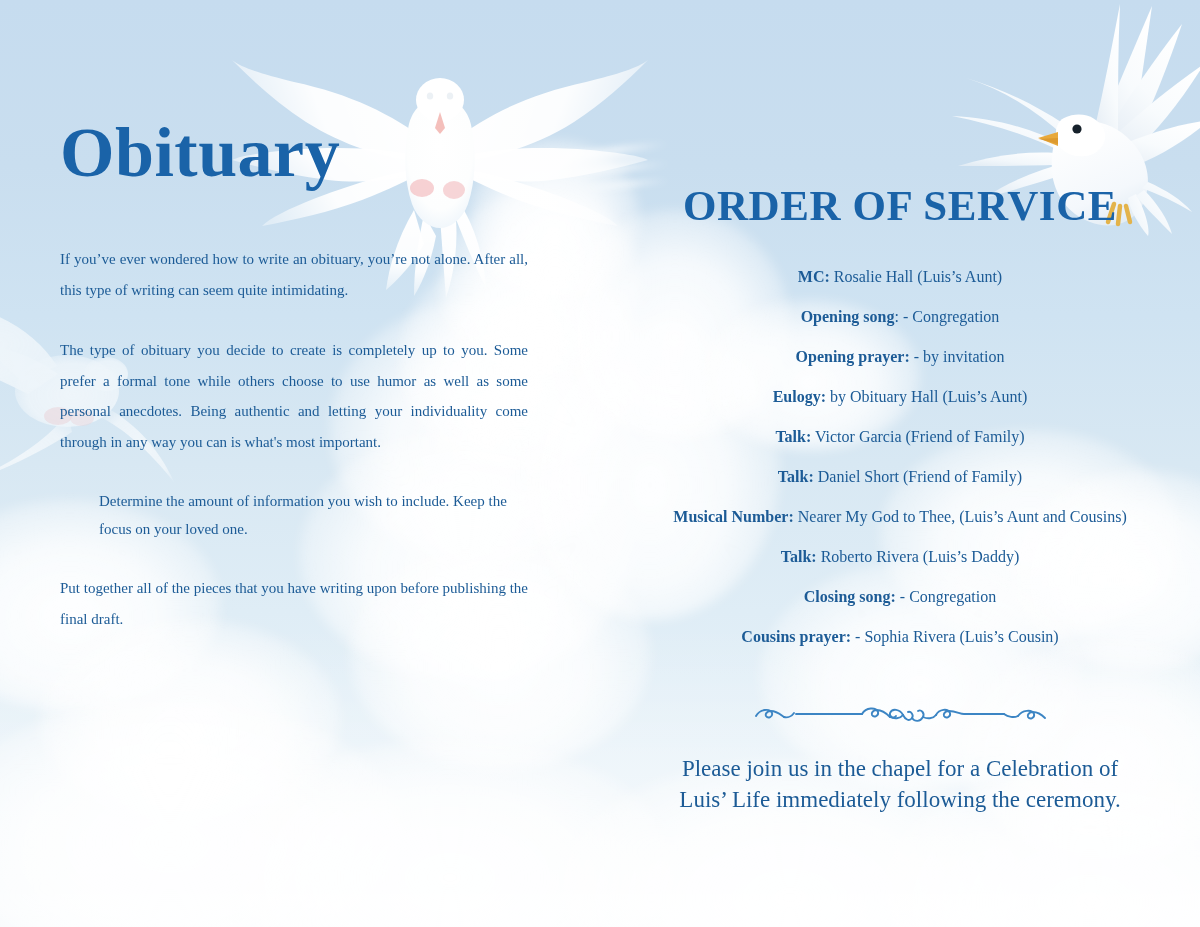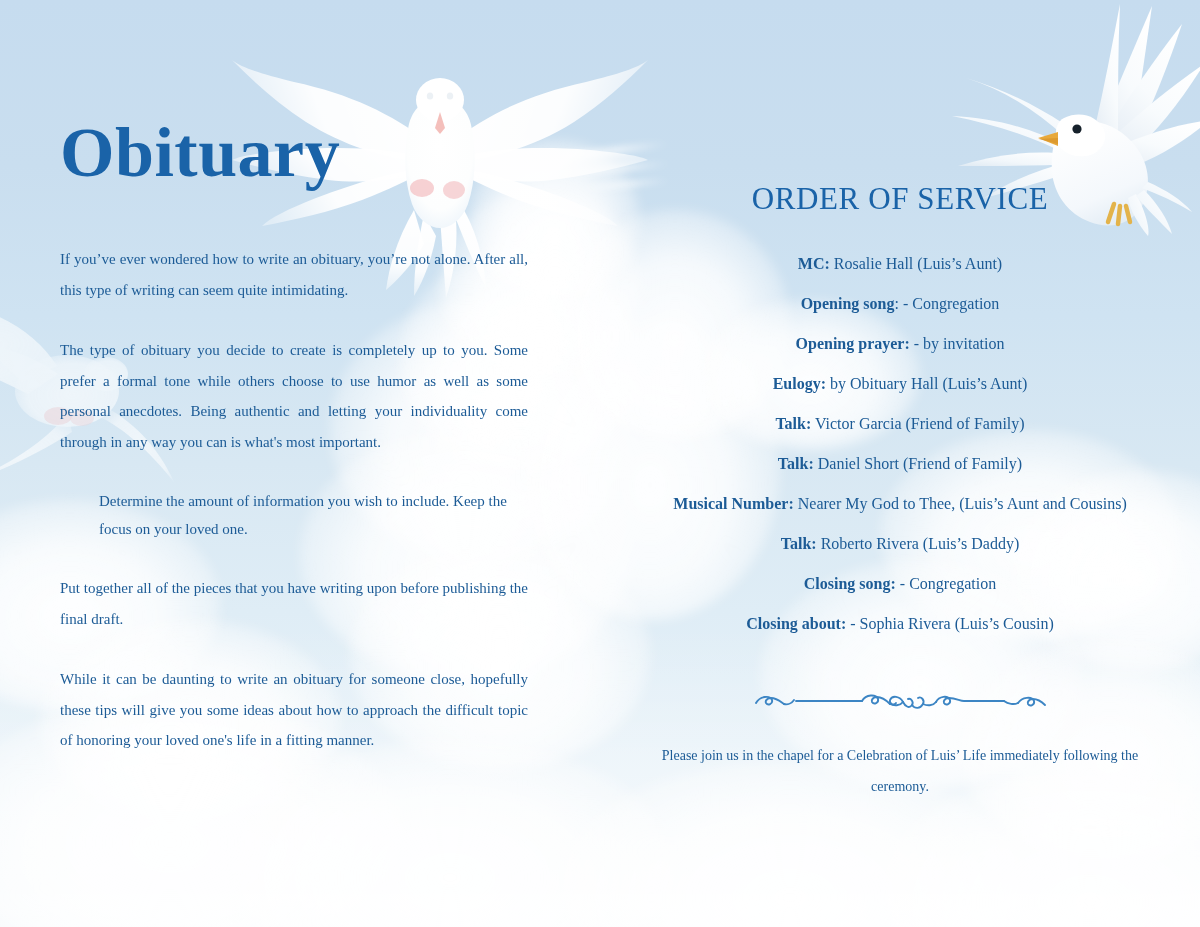--- a/index.html
+++ b/index.html
@@ -138,23 +138,23 @@
   .right-col {
     position: absolute;
     left: 620px;
     top: 182px;
     width: 560px;
     text-align: center;
   }
 
   .service-title {
     color: #1a63a8;
-    font-size: 31px;
+    font-size: 43px;
     line-height: 1.1;
-    font-weight: normal;
+    font-weight: bold;
     letter-spacing: 0.6px;
     margin: 0 0 28px 0;
   }
 
   .service-list {
     list-style: none;
     margin: 0;
     padding: 0;
   }
   .service-item {
@@ -166,21 +166,21 @@
   .service-item .role { font-weight: bold; }
 
   .ornament-wrap {
     margin: 40px 0 26px 0;
     display: flex;
     justify-content: center;
   }
 
   .closing {
     color: #1c5b96;
-    font-size: 14px;
+    font-size: 23px;
     line-height: 31px;
     margin: 8px;
     padding: 0 28px;
   }
 </style>
 </head>
 <body>
 
 <div class="page">
 
@@ -360,21 +360,20 @@
       </g>
     </svg>
   </div>
 
   <div class="left-col">
     <h1 class="title">Obituary</h1>
     <p class="body-para justify">If you’ve ever wondered how to write an obituary, you’re not alone. After all, this type of writing can seem quite intimidating.</p>
     <p class="body-para justify">The type of obituary you decide to create is completely up to you. Some prefer a formal tone while others choose to use humor as well as some personal anecdotes. Being authentic and letting your individuality come through in any way you can is what's most important.</p>
     <p class="body-para tight">Determine the amount of information you wish to include. Keep the focus on your loved one.</p>
     <p class="body-para justify">Put together all of the pieces that you have writing upon before publishing the final draft.</p>
-    <p class="body-para justify">While it can be daunting to write an obituary for someone close, hopefully these tips will give you some ideas about how to approach the difficult topic of honoring your loved one's life in a fitting manner.</p>
   </div>
 
   <div class="right-col">
     <h2 class="service-title">ORDER OF SERVICE</h2>
 
     <ul class="service-list">
       <li class="service-item">
         <span class="role">MC:</span><span class="detail"> Rosalie Hall (Luis’s Aunt)</span>
       </li>
       <li class="service-item">
@@ -395,21 +394,21 @@
       <li class="service-item">
         <span class="role">Musical Number:</span><span class="detail"> Nearer My God to Thee, (Luis’s Aunt and Cousins)</span>
       </li>
       <li class="service-item">
         <span class="role">Talk:</span><span class="detail"> Roberto Rivera (Luis’s Daddy)</span>
       </li>
       <li class="service-item">
         <span class="role">Closing song:</span><span class="detail"> - Congregation</span>
       </li>
       <li class="service-item">
-        <span class="role">Closing about:</span><span class="detail"> - Sophia Rivera (Luis’s Cousin)</span>
+        <span class="role">Cousins prayer:</span><span class="detail"> - Sophia Rivera (Luis’s Cousin)</span>
       </li>
     </ul>
 
     <div class="ornament-wrap">
       <svg width="300" height="30" viewBox="0 0 300 30" aria-hidden="true">
         <g fill="none" stroke="#3c85c4" stroke-width="1.9" stroke-linecap="round">
 
           <path d="M6 19 C10 12 20 11 22 16 C23 20 18 22 16 19 C15 17 17 14 21 14 C27 14 31 18 34 20"></path>
           <path d="M34 20 C38 21 42 19 44 16"></path>
 

